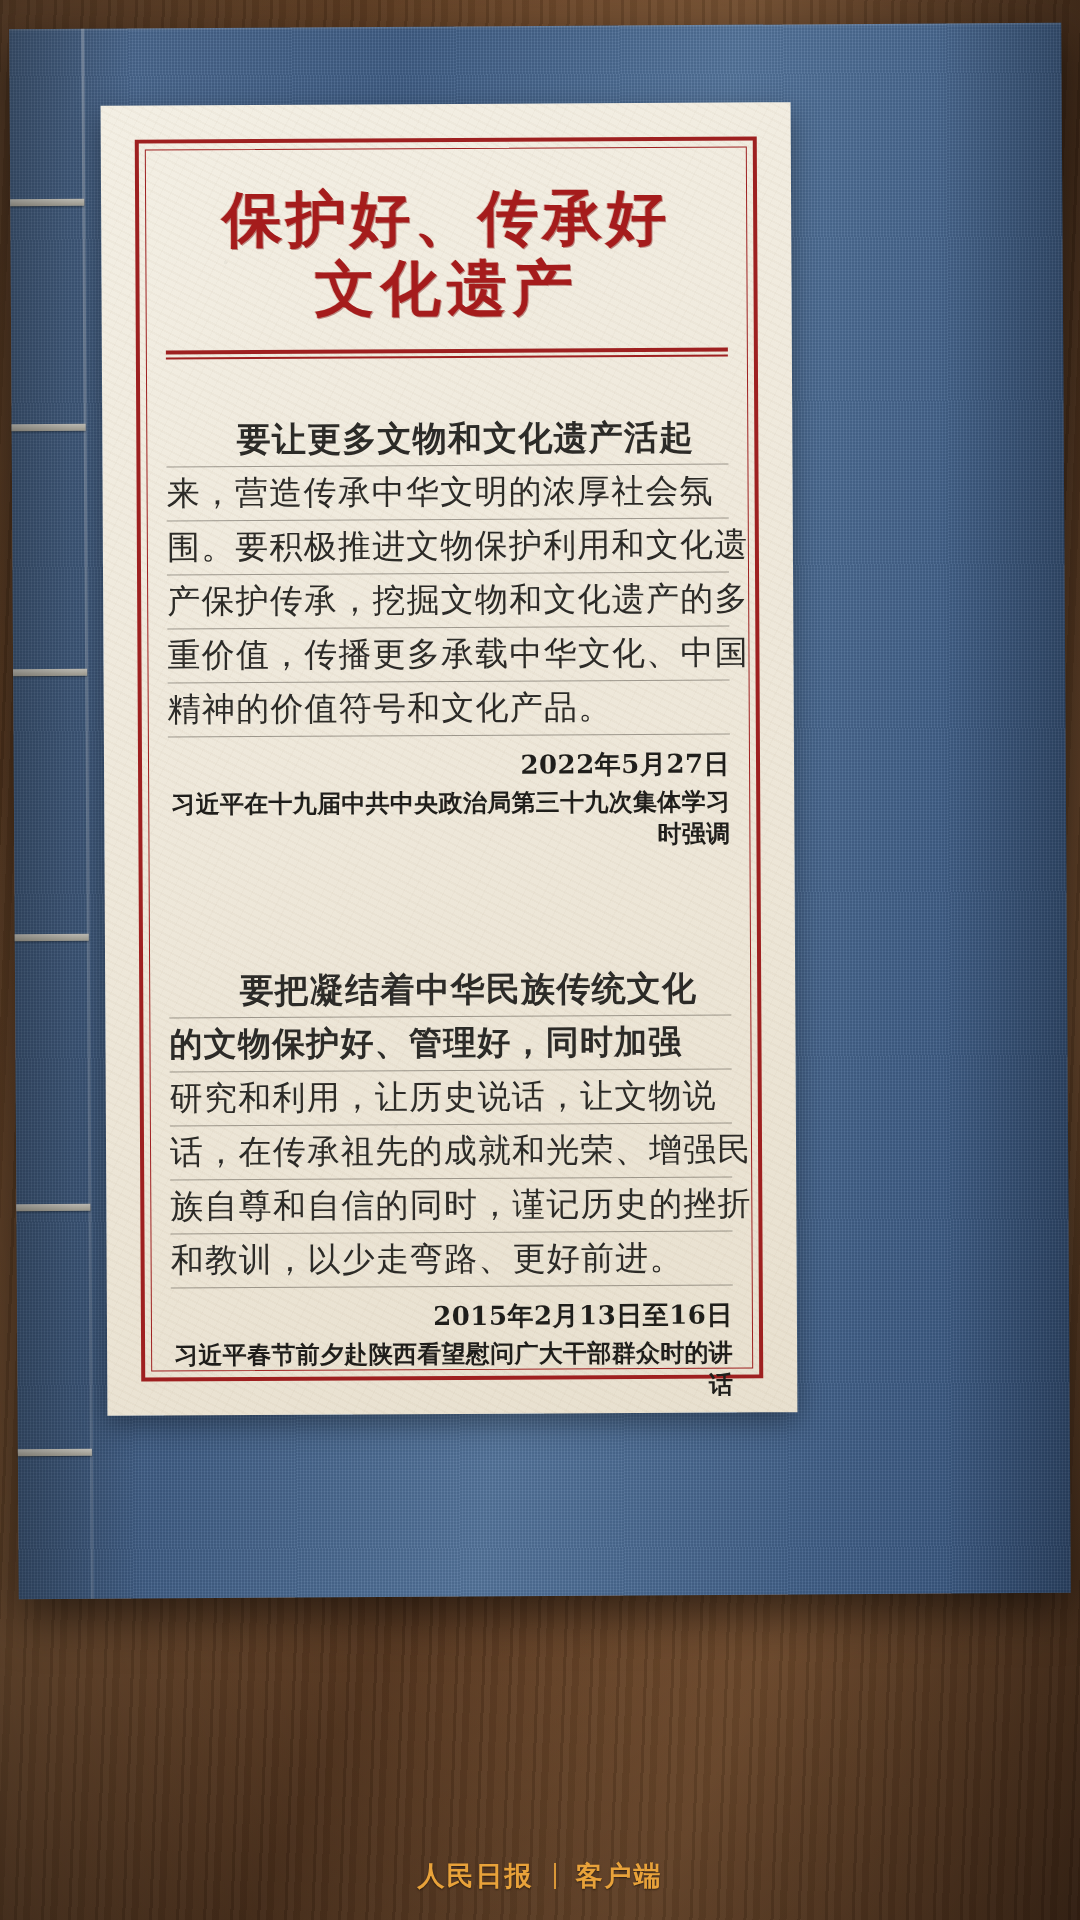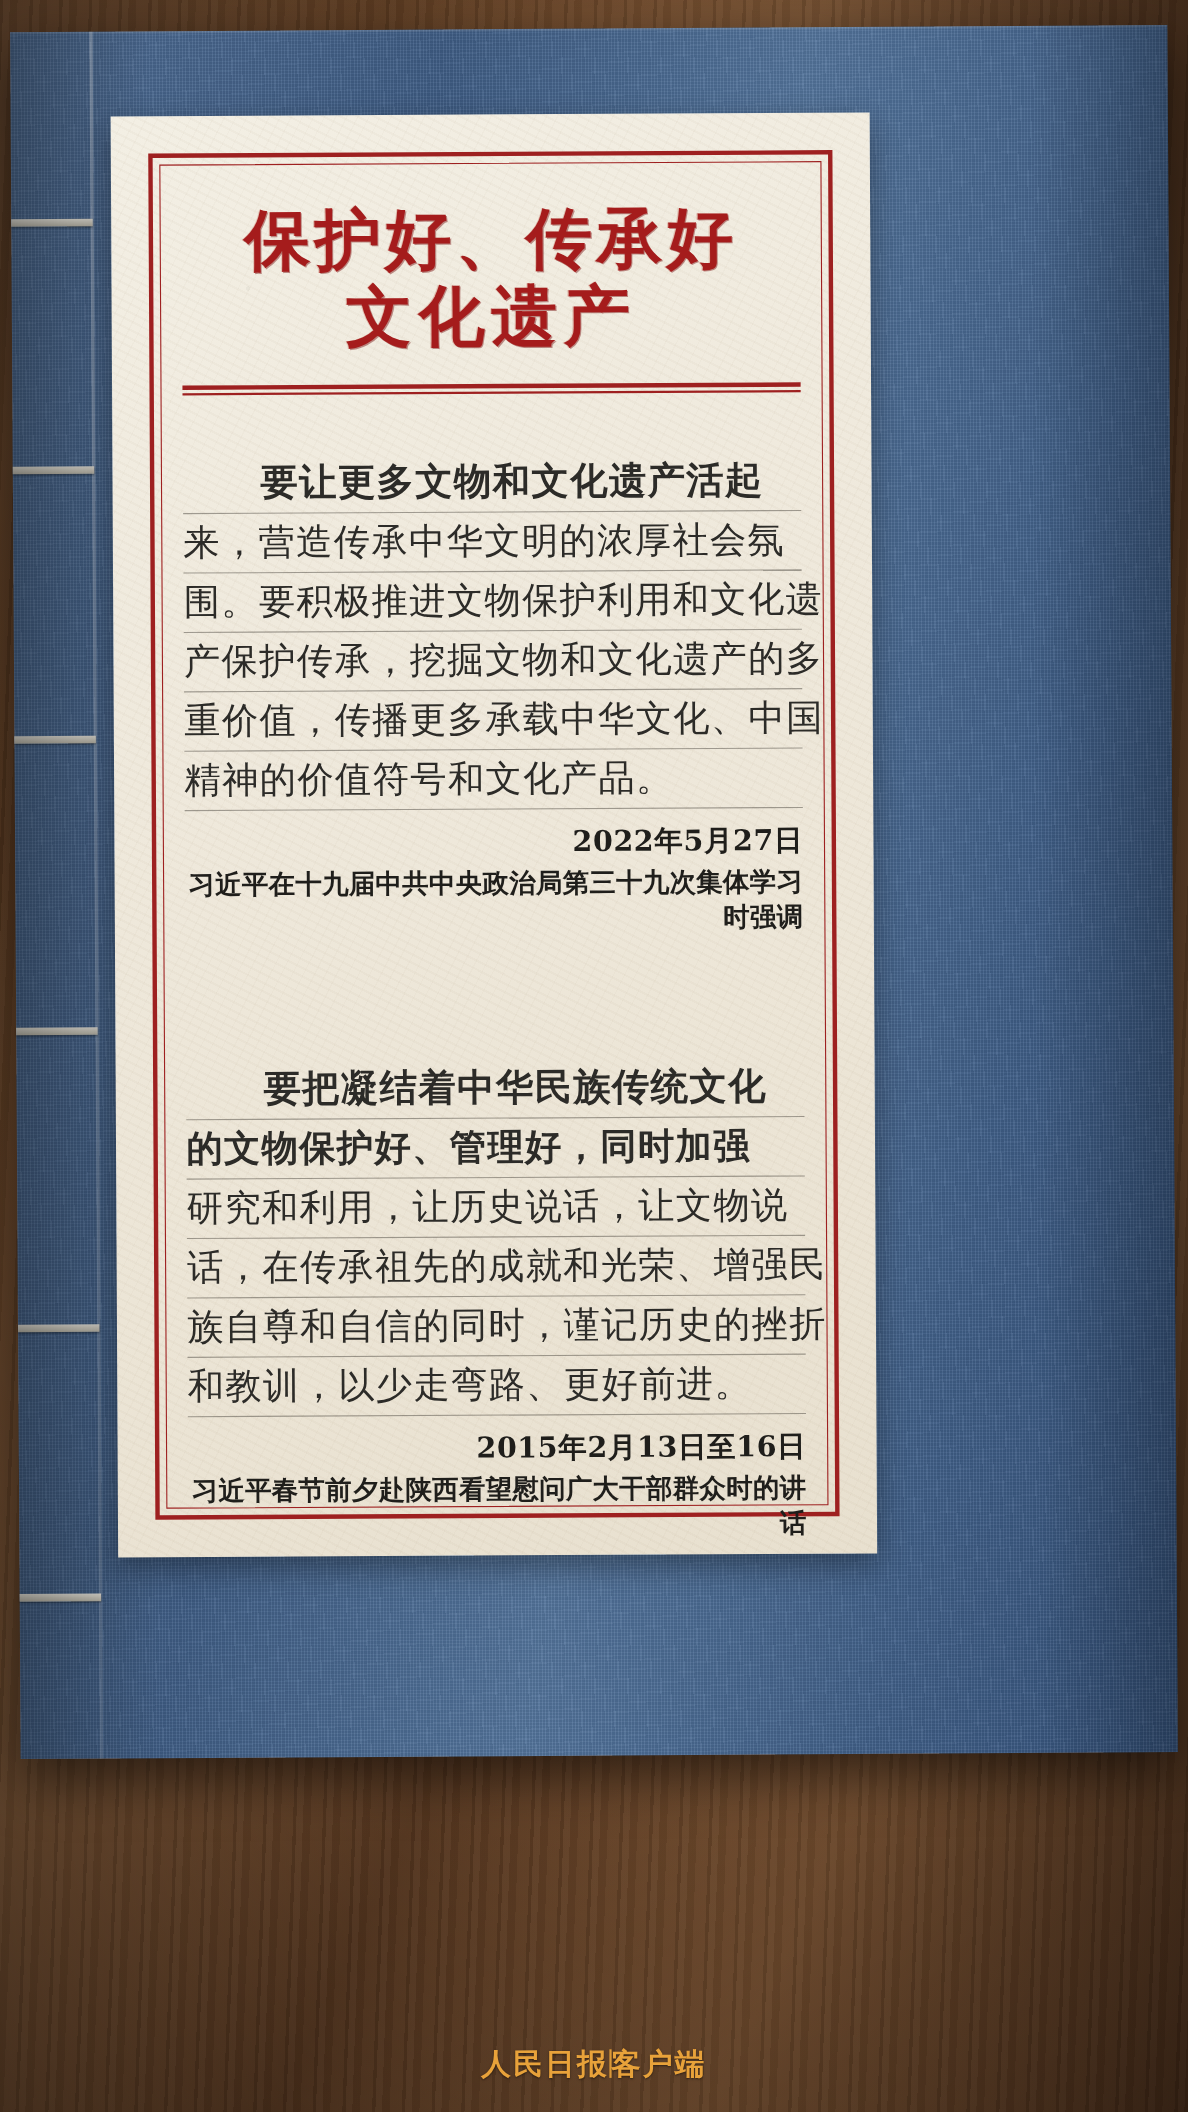--- a/index.html
+++ b/index.html
@@ -146,21 +146,21 @@
   }
   .attrib .date{font-size:26px;letter-spacing:.5px;}
   .attrib .src{font-size:24px;letter-spacing:.3px;margin-top:4px;}
 
   
   .footer{
     position:absolute;left:0;right:0;bottom:26px;
     text-align:center;
   }
   .footer-logo{
-    display:inline-flex;align-items:center;gap:0;
+    display:inline-flex;align-items:center;gap:20px;
     color:#e8a23a;
     font-family:"DejaVu Serif", serif;
     font-size:27px;font-weight:700;letter-spacing:2px;
     text-shadow:0 1px 2px rgba(0,0,0,0.5);
   }
   .footer-logo .bar{
     width:2px;height:26px;background:#e8a23a;opacity:.9;display:inline-block;
   }
 </style>
 </head>

